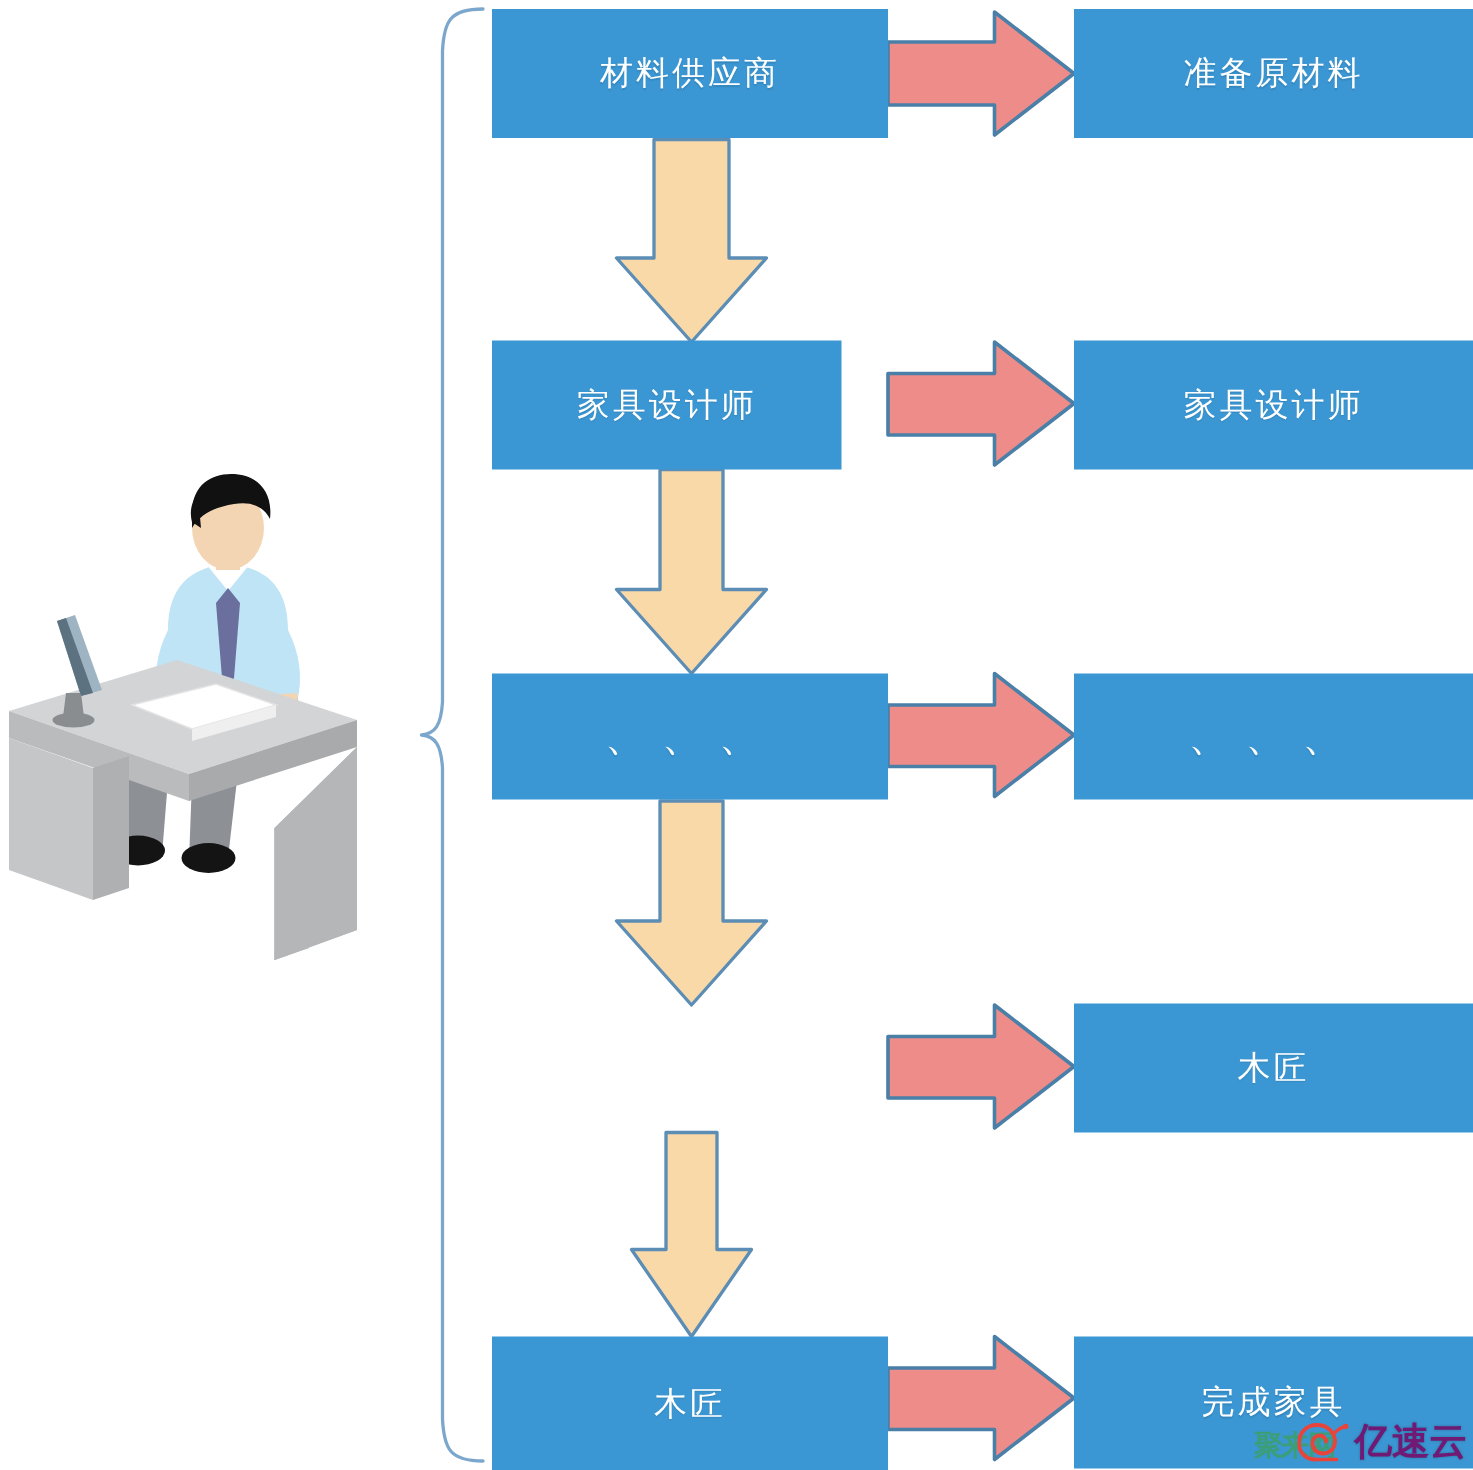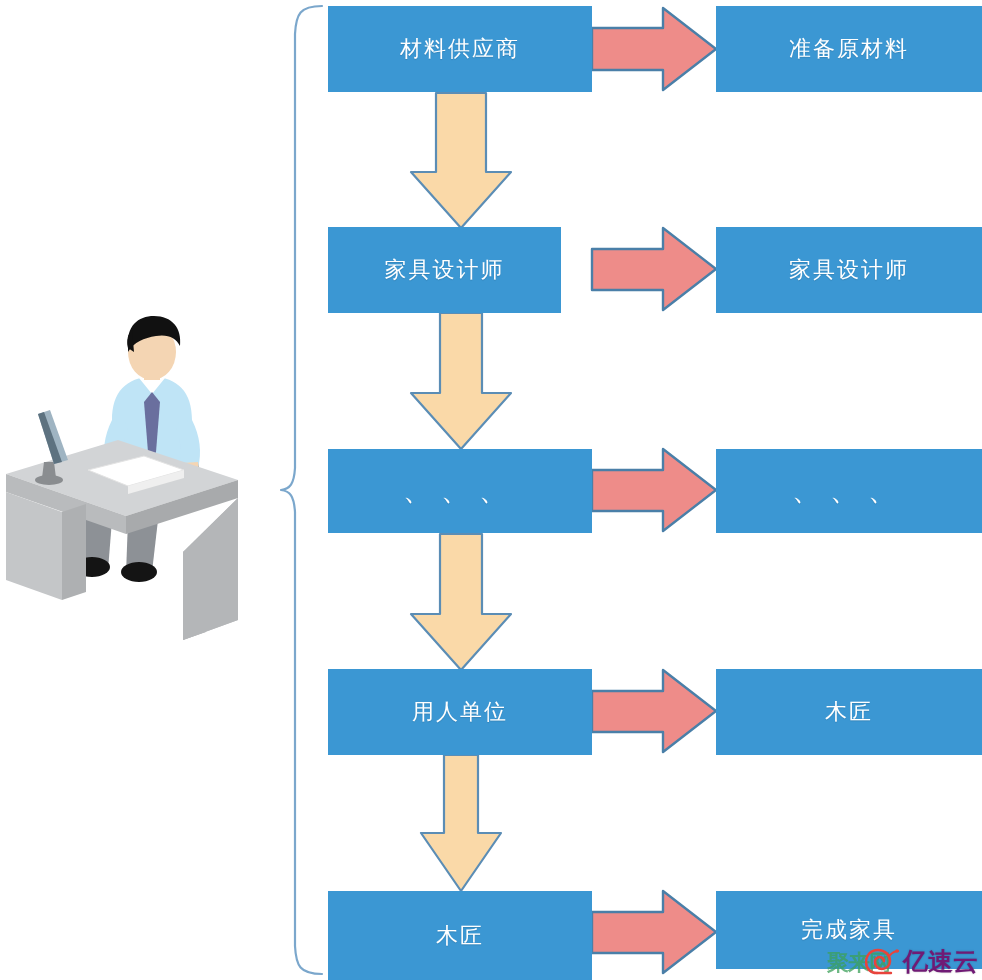--- a/index.html
+++ b/index.html
@@ -70,21 +70,21 @@
   }
   #watermark .wm-mark {
     position: relative;
     width: 34px;
     height: 30px;
   }
   #wm-ghost {
     position: absolute;
     right: 92px;
     bottom: 6px;
-    font-size: 22px;
+    font-size: 19px;
     font-weight: bold;
     color: rgba(60,160,90,0.75);
     letter-spacing: -1px;
     line-height: 1;
     white-space: nowrap;
     pointer-events: none;
   }
 </style>
 </head>
 <body>
@@ -203,23 +203,20 @@
   </div>
 
   <div class="flow-box" style="left:328px; top:227px; width:233px; height:86px;">
     <span class="box-label">家具设计师</span>
   </div>
 
   <div class="flow-box" style="left:328px; top:449px; width:264px; height:84px;">
     <span class="box-label dots">、、、</span>
   </div>
 
-  <div class="flow-box" style="left:328px; top:669px; width:264px; height:86px;">
-    <span class="box-label">用人单位</span>
-  </div>
 
   <div class="flow-box" style="left:328px; top:891px; width:264px; height:89px;">
     <span class="box-label">木匠</span>
   </div>
 
   <div class="flow-box" style="left:716px; top:6px; width:266px; height:86px;">
     <span class="box-label">准备原材料</span>
   </div>
 
   <div class="flow-box" style="left:716px; top:227px; width:266px; height:86px;">
@@ -227,21 +224,21 @@
   </div>
 
   <div class="flow-box" style="left:716px; top:449px; width:266px; height:84px;">
     <span class="box-label dots">、、、</span>
   </div>
 
   <div class="flow-box" style="left:716px; top:669px; width:266px; height:86px;">
     <span class="box-label">木匠</span>
   </div>
 
-  <div class="flow-box" style="left:716px; top:891px; width:266px; height:78px;">
+  <div class="flow-box" style="left:716px; top:891px; width:266px; height:88px;">
     <span class="box-label">完成家具</span>
   </div>
 
   <div id="wm-ghost">聚来网</div>
 
   <div id="watermark">
     <span class="wm-mark">
       <svg viewBox="0 0 34 30" width="34" height="30">
         <path d="M12 27 C5 27, 1 22, 1 16 C1 9, 6 4, 13 4
                  C20 4, 25 9, 25 15 C25 20, 21 23, 17 23

